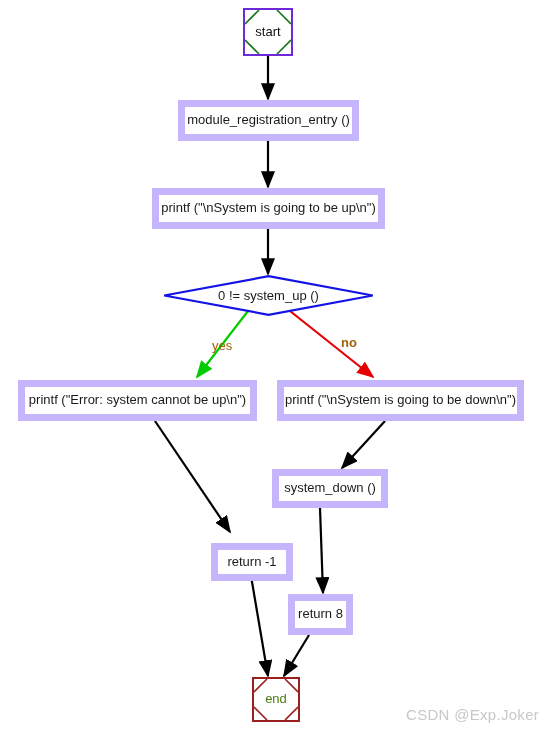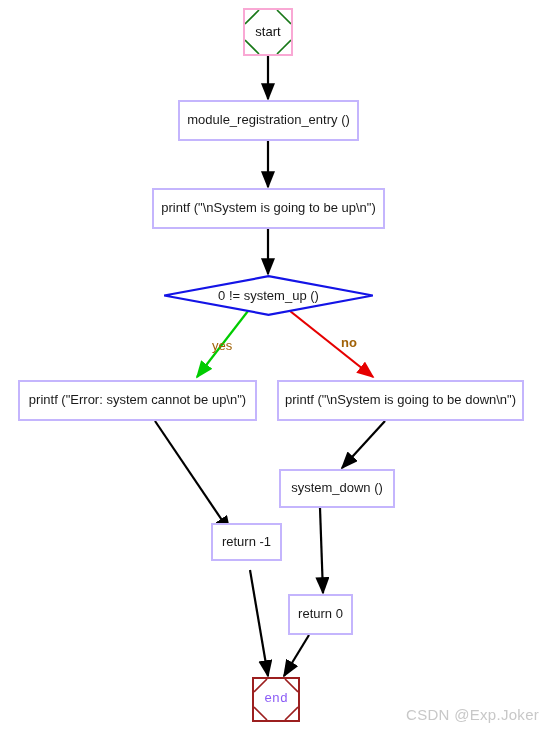--- a/index.html
+++ b/index.html
@@ -31,31 +31,30 @@
     display: flex;
     align-items: center;
     justify-content: center;
     background: #ffffff;
     font-size: 13px;
     color: #1a1a1a;
     line-height: 1.1;
     white-space: nowrap;
   }
   .node.process {
-    border: 2px solid #c4b5fd;
+    border: 7px solid #c4b5fd;
   }
   .node.terminal {
-    border: 2px solid #f9a8d4;
+    border: 2px solid #6d28d9;
     color: #101010;
     text-align: center;
   }
   .node.terminal-end {
     border: 2px solid #9c1f1f;
-    color: #8b5cf6;
-    font-family: Liberation Mono, monospace;
+    color: #4d7c0f;
   }
   .corner-cuts {
     position: absolute;
     left: 0;
     top: 0;
     width: 100%;
     height: 100%;
     pointer-events: none;
   }
   .node-label {
@@ -165,30 +164,30 @@
   <div class="edge-label" style="left:341px; top:335px;font-weight:bold;">no</div>
 
   <div class="node process" style="left:18px; top:380px; width:239px; height:41px;">
     <span class="node-label">printf ("Error: system cannot be up\n")</span>
   </div>
 
   <div class="node process" style="left:277px; top:380px; width:247px; height:41px;">
     <span class="node-label">printf ("\nSystem is going to be down\n")</span>
   </div>
 
-  <div class="node process" style="left:279px; top:469px; width:116px; height:39px;">
+  <div class="node process" style="left:272px; top:469px; width:116px; height:39px;">
     <span class="node-label">system_down ()</span>
   </div>
 
-  <div class="node process" style="left:211px; top:523px; width:71px; height:38px;">
+  <div class="node process" style="left:211px; top:543px; width:82px; height:38px;">
     <span class="node-label">return -1</span>
   </div>
 
   <div class="node process" style="left:288px; top:594px; width:65px; height:41px;">
-    <span class="node-label">return 0</span>
+    <span class="node-label">return 8</span>
   </div>
 
   <div class="node terminal-end" style="left:252px; top:677px; width:48px; height:45px;">
     <svg class="corner-cuts" viewBox="0 0 44 41" preserveAspectRatio="none" xmlns="http://www.w3.org/2000/svg">
       <path d="M0,13 L13,0 M31,0 L44,13 M44,28 L31,41 M13,41 L0,28" stroke="#9c1f1f" stroke-width="1.6" fill="none"></path>
     </svg>
     <span class="node-label">end</span>
   </div>
 
   <div class="watermark" style="left:406px; top:706px;">CSDN @Exp.Joker</div>

